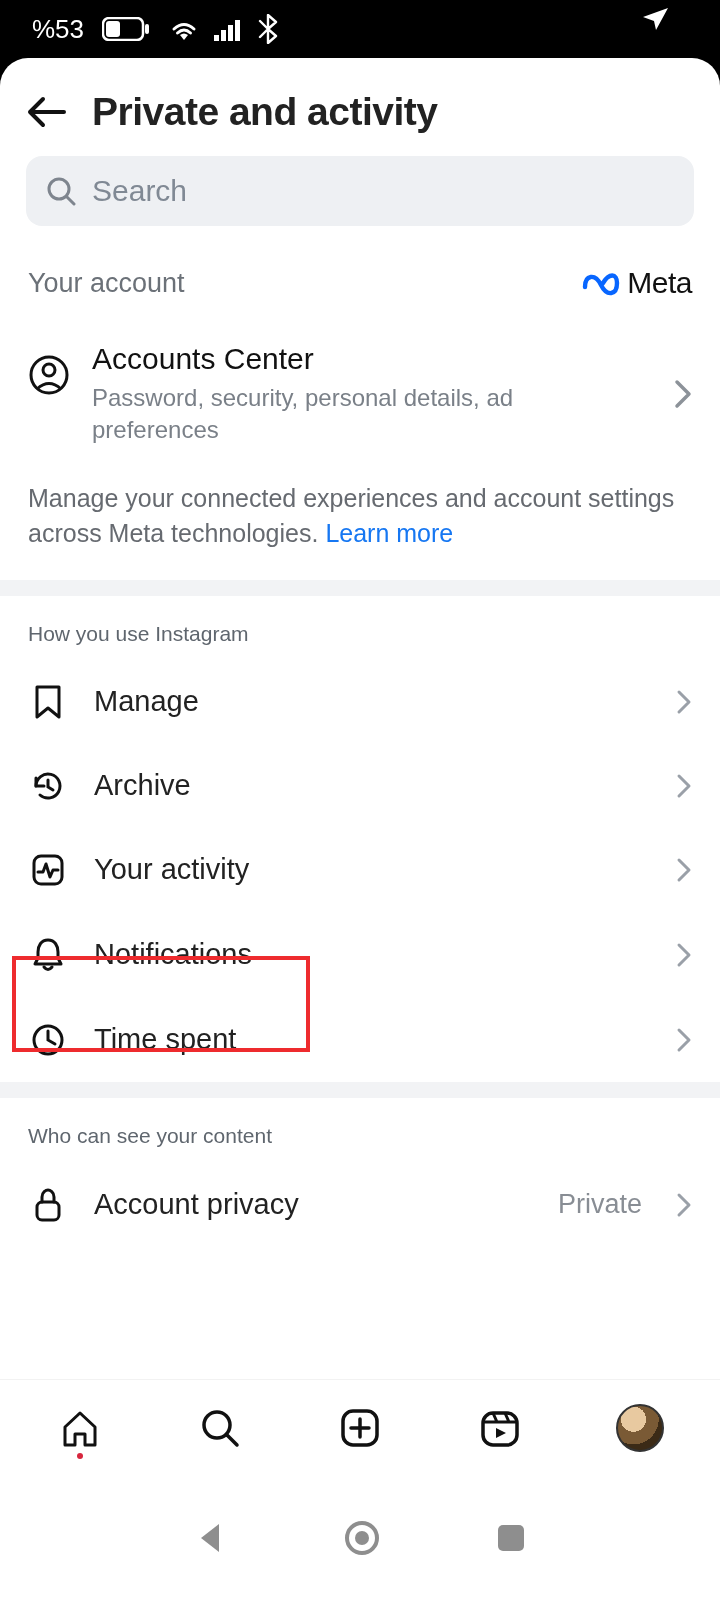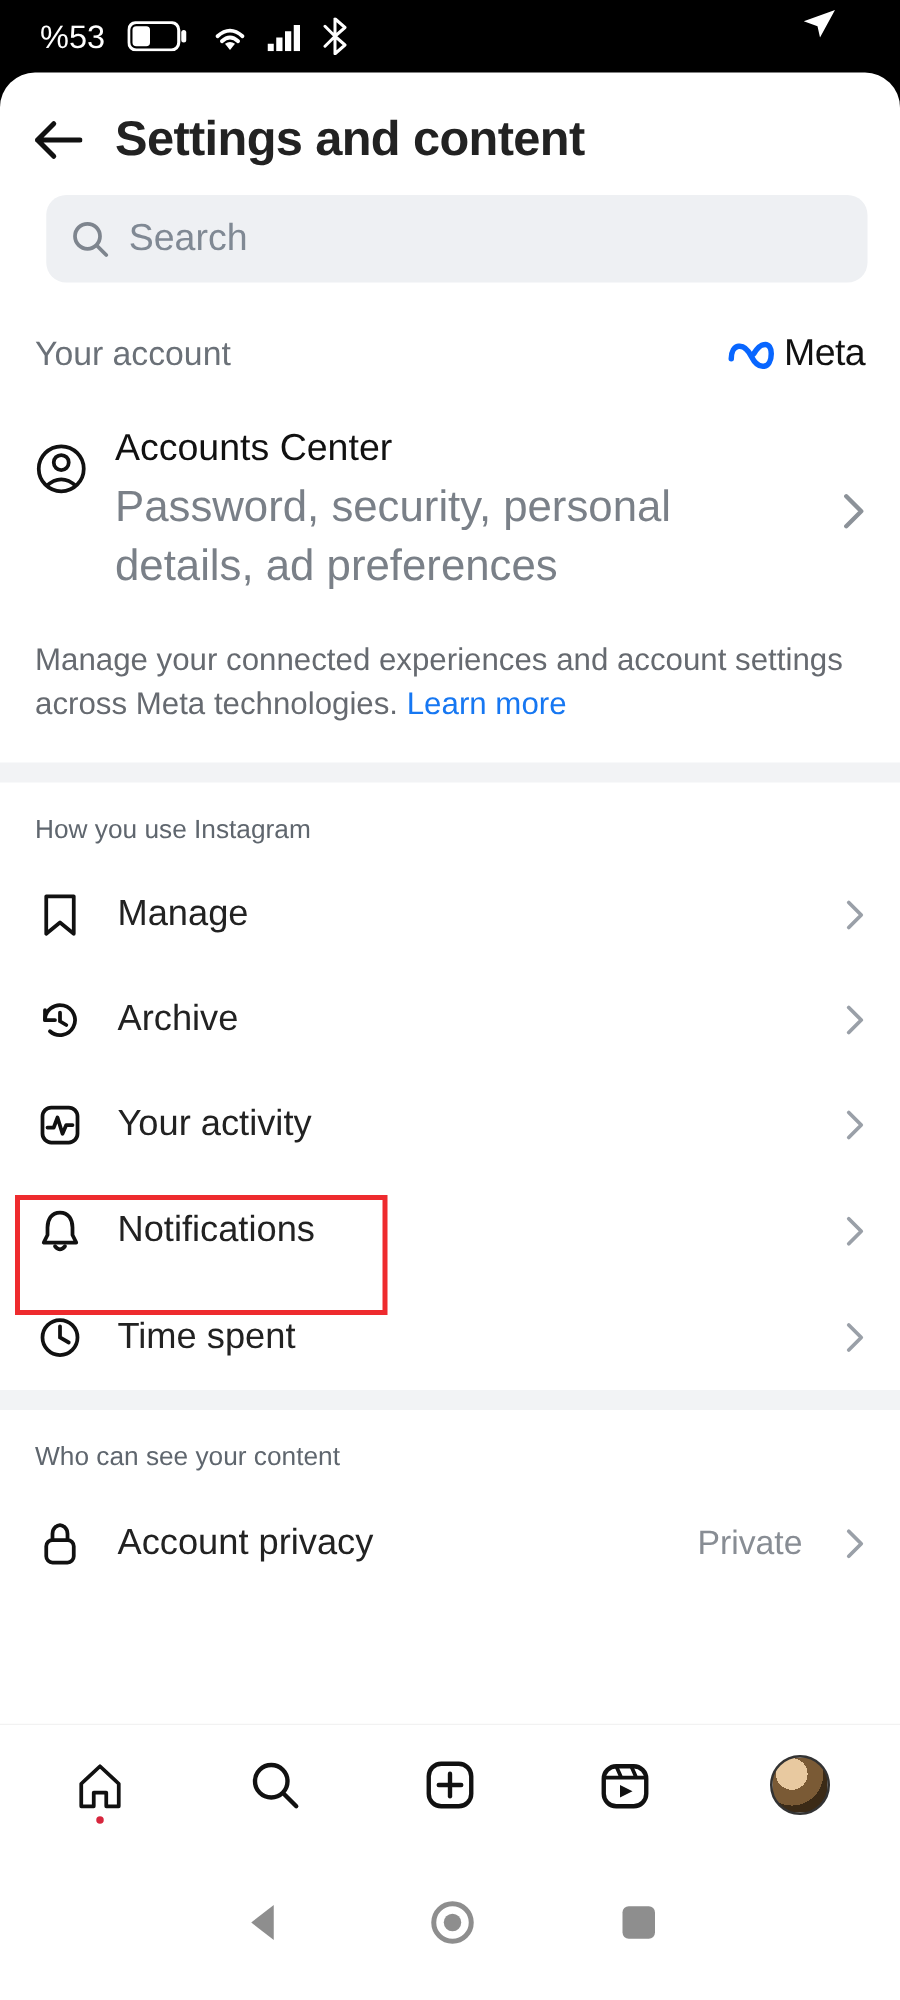--- a/index.html
+++ b/index.html
@@ -28,21 +28,21 @@
 
 .header {
   display: flex; align-items: center; gap: 26px;
   padding: 32px 26px 22px 26px;
 }
 .header h1 {
   margin: 0; font-size: 39px; font-weight: 700; letter-spacing: -0.5px;
 }
 
 
-.search-wrap { padding: 0 26px 30px 26px; margin-left: 11px; }
+.search-wrap { padding: 0 26px 30px 26px; }
 .search {
   background: #eef0f3; border-radius: 16px; height: 70px;
   display: flex; align-items: center; padding: 0 20px; gap: 14px;
 }
 .search input {
   border: none; background: transparent; font-size: 30px; color: #6f7680;
   outline: none; width: 100%;
 }
 .search input::placeholder { color: #808994; }
 
@@ -54,21 +54,21 @@
 .sec-head .lbl { color: #6b7178; font-size: 27px; }
 .meta-badge { display: flex; align-items: center; gap: 6px; font-size: 30px; }
 .meta-badge .mword { color:#111; letter-spacing:-0.5px; }
 
 
 .ac-row {
   display: flex; align-items: flex-start; gap: 22px;
   padding: 24px 28px 10px 28px;
 }
 .ac-text .t1 { font-size: 30px; margin-bottom: 6px; color:#111;}
-.ac-text .t2 { font-size: 35px; color: #7a8088; line-height: 1.35; max-width: 500px; }
+.ac-text .t2 { font-size: 24px; color: #7a8088; line-height: 1.35; max-width: 500px; }
 .ac-row .chev { margin-left: auto; align-self: center; }
 .ac-desc { padding: 24px 28px 28px 28px; font-size: 25px; color: #666a70; line-height: 1.42; }
 .ac-desc a { color: #1677f2; text-decoration: none; font-weight: 500; }
 
 .divider { height: 16px; background: #f2f3f5; }
 
 
 .list-head { color:#5f666e; font-size: 21px; padding: 26px 28px 14px 28px; }
 .row {
   display: flex; align-items: center; gap: 26px;
@@ -158,21 +158,21 @@
   </div>
 
   <div class="app">
 
     <div class="header">
       <span class="svgw" style="cursor:pointer;">
         <svg width="40" height="34" viewBox="0 0 40 34">
             <path d="M38 17 H4 M4 17 L17 4 M4 17 L17 30" stroke="#111" stroke-width="4" fill="none" stroke-linecap="round" stroke-linejoin="round"></path>
           </svg>
       </span>
-      <h1>Settings and content</h1>
+      <h1>Private and activity</h1>
     </div>
 
     <div class="search-wrap">
       <div class="search">
         <span class="svgw">
           <svg width="30" height="30" viewBox="0 0 30 30">
               <circle cx="13" cy="13" r="10" stroke="#7e858e" stroke-width="3" fill="none"></circle>
               <line x1="21" y1="21" x2="28" y2="28" stroke="#7e858e" stroke-width="3" stroke-linecap="round"></line>
             </svg>
         </span>

